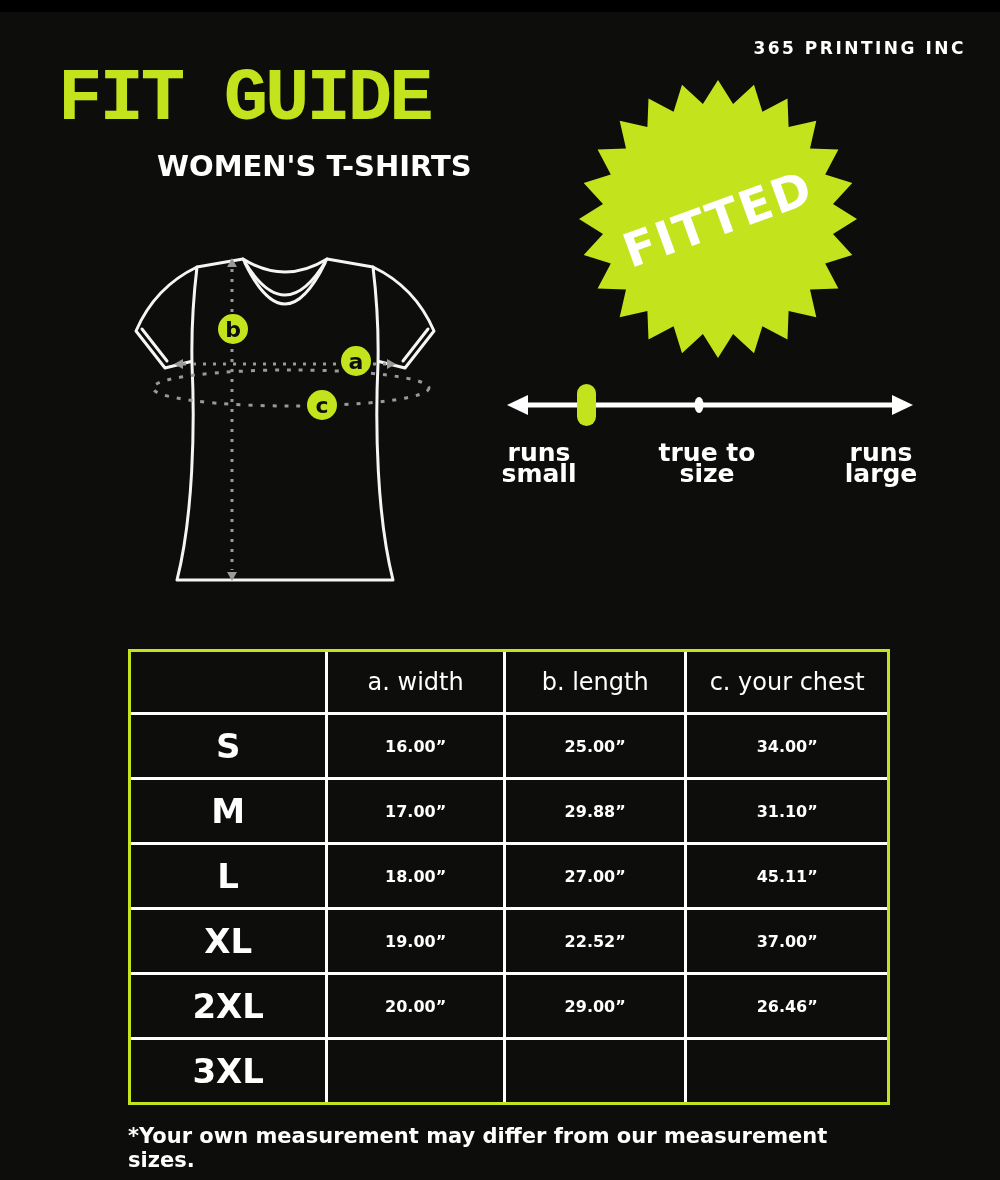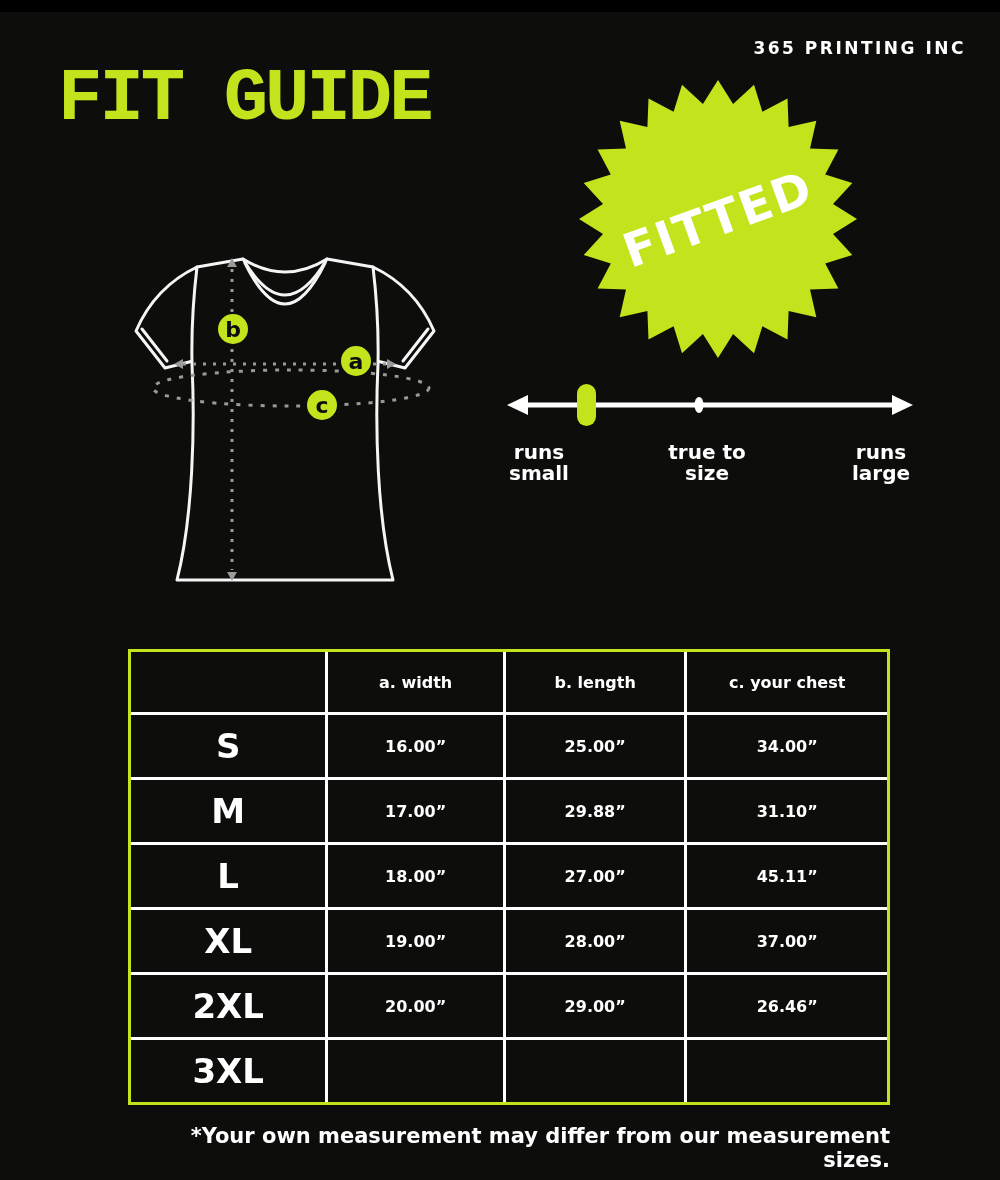--- a/index.html
+++ b/index.html
@@ -54,21 +54,21 @@
   }
   .scale{position:absolute;left:505px;top:360px;width:410px;height:120px;}
   .scale svg{position:absolute;left:0;top:0;}
   .scale-line{stroke:#fff;stroke-width:5;}
   .scale-arrowhead{fill:#fff;}
   .scale-pill{fill:var(--accent);}
   .scale-dot{fill:#fff;}
   .scale-label{
     position:absolute;top:70px;
     transform:translateX(-50%);
-    font-size:20px;line-height:21px;text-align:center;
+    font-size:25px;line-height:21px;text-align:center;
     white-space:pre-line;color:#fff;
   }
   .table-wrap{
     position:absolute;left:128px;top:637px;width:762px;
     border:3px solid var(--accent);
     box-sizing:border-box;
   }
   .size-table{
     width:100%;border-collapse:collapse;table-layout:fixed;
     color:#fff;
@@ -76,35 +76,36 @@
   .size-table th,.size-table td{
     border:3px solid #fff;
     text-align:center;vertical-align:middle;
     padding:0;
   }
   .size-table tr > *:first-child{border-left:0;}
   .size-table tr > *:last-child{border-right:0;}
   .size-table thead tr > *{border-top:0;height:60px;}
   .size-table tbody tr > *{height:62px;}
   .size-table tbody tr:last-child > *{border-bottom:0;border-radius:28px;}
-  .col-label{font-size:16px;font-weight:bold;}
+  .col-label{font-size:24px;font-weight:normal;}
   .size-cell{font-size:34px;font-weight:bold;}
   .value-cell{font-size:16px;font-weight:bold;}
   .footnote{
     position:absolute;left:128px;top:1112px;width:762px;
-    text-align:right;font-size:21px;color:#fff;
+    text-align:left;font-size:21px;color:#fff;
   }
 </style>
 </head>
 <body>
 
 <div class="canvas">
 
   <div class="brand">365 PRINTING INC</div>
   <div class="title">FIT GUIDE</div>
+  <div class="subtitle">WOMEN'S T-SHIRTS</div>
 
   <svg class="tshirt" width="345" height="355" viewBox="0 0 345 355">
 
     <path class="outline" d="M82,30 Q40,50 21,94 L50,131 L78,124 Z"></path>
     <path class="outline" d="M258,30 Q300,50 319,94 L290,131 L262,124 Z"></path>
     <path class="seam" d="M27,92 L52,124"></path>
     <path class="seam" d="M313,92 L288,124"></path>
 
     <path class="outline" d="M128,22 L82,30 Q76,80 77,127 C80,190 78,280 62,343 L278,343 C262,280 260,190 263,127 Q264,80 258,30 L212,22 Q170,94 128,22 Z"></path>
 
@@ -185,21 +186,21 @@
         </tr>
         <tr>
           <th class="size-cell">L</th>
           <td class="value-cell">18.00”</td>
           <td class="value-cell">27.00”</td>
           <td class="value-cell">45.11”</td>
         </tr>
         <tr>
           <th class="size-cell">XL</th>
           <td class="value-cell">19.00”</td>
-          <td class="value-cell">28.00”</td>
+          <td class="value-cell">22.52”</td>
           <td class="value-cell">37.00”</td>
         </tr>
         <tr>
           <th class="size-cell">2XL</th>
           <td class="value-cell">20.00”</td>
           <td class="value-cell">29.00”</td>
           <td class="value-cell">26.46”</td>
         </tr>
         <tr>
           <th class="size-cell">3XL</th>

